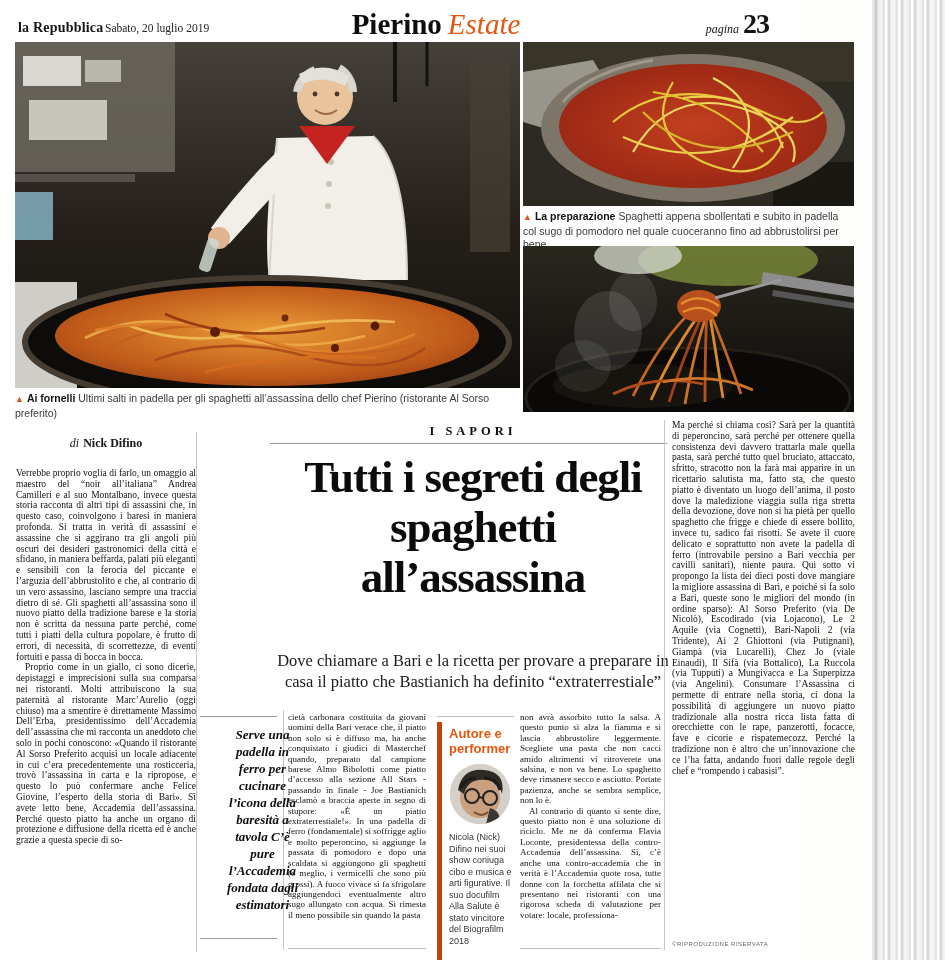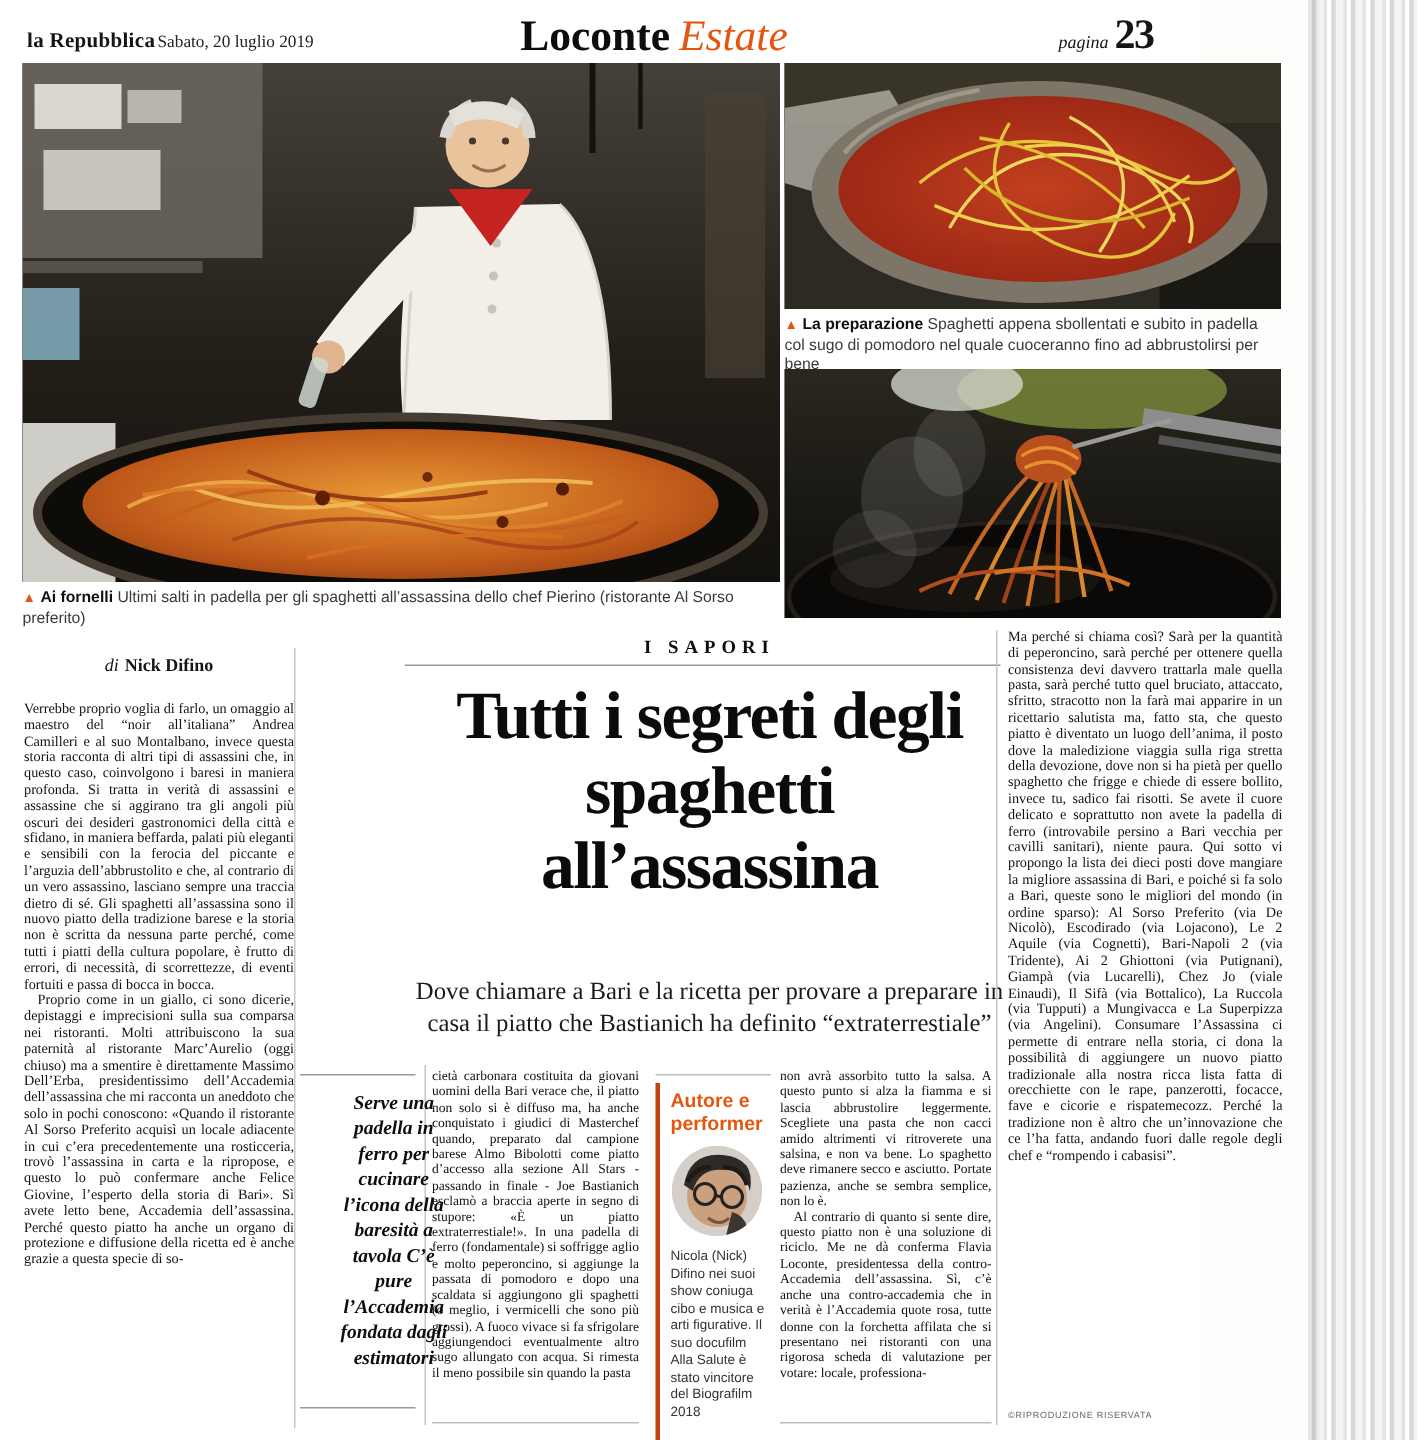--- a/index.html
+++ b/index.html
@@ -51,37 +51,37 @@
   #col1 { left:16px;  top:468px; width:180px; height:494px; }
   #col2 { left:288px; top:712px; width:138px; height:234px; font-size:9px; line-height:10.4px; }
   #col3 { left:520px; top:712px; width:141px; height:234px; font-size:9px; line-height:10.4px; }
   #col4 { left:672px; top:420px; width:183px; height:518px; }
   .pullquote { position:absolute; left:200px; top:726px; width:77px; text-align:center;
                font-weight:bold; font-style:italic; font-size:13px; line-height:17px; color:#0d0d0d;margin-left:24px; }
   .copyright { position:absolute; left:672px; top:941px; font-size:6px; letter-spacing:.5px; color:#666;
                font-family:"Liberation Sans", sans-serif; }
   
   #sidebar { position:absolute; left:437px; top:722px; width:77px; height:238px;
-             border-left:3px solid #c2410c; padding-left:7px;
+             border-left:5px solid #c2410c; padding-left:7px;
              font-family:"Liberation Sans", sans-serif; }
   #sidebar .sb-title { color:#e4560f; font-weight:bold; font-size:13px; line-height:15px; margin-top:4px; }
   #sidebar .sb-photo { width:60px; height:60px; border-radius:50%; overflow:hidden; margin:8px 0 8px 1px;
                        background:#cfcac2; }
   #sidebar .sb-body { font-size:9px; line-height:11.5px; color:#333; }
 </style>
 </head>
 <body>
 
 <div id="stage">
   <div id="page">
 
     <div class="masthead">la Repubblica</div>
     <div class="dateline">Sabato, 20 luglio 2019</div>
     <div class="section-title">
-      <b>Loconte</b><i>Estate</i>
+      <b>Pierino</b><i>Estate</i>
     </div>
     <div class="pagenum">
       <span class="pg-label">pagina</span>
       <span class="pg-no">23</span>
     </div>
 
     <div class="photo" id="photo-left">
       <svg width="505" height="346" viewBox="0 0 505 346">
         <defs>
           <linearGradient id="kbg" x1="0" y1="0" x2="0" y2="1">

